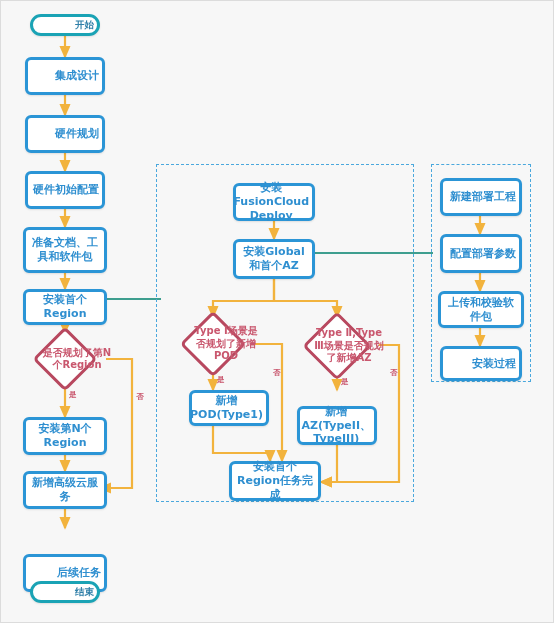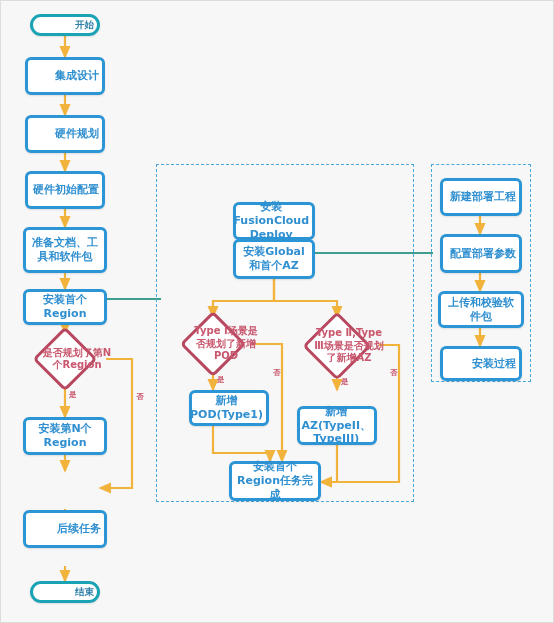--- a/index.html
+++ b/index.html
@@ -185,30 +185,33 @@
     <span style="width:74px;">是否规划了第N个Region</span>
   </div>
 
   <div class="elabel" style="left:68px; top:390px;">是</div>
   <div class="elabel vert" style="left:135px; top:386px;">否</div>
 
   <div class="node proc" style="left:22px; top:416px; width:84px; height:38px;">
     <span>安装第N个Region</span>
   </div>
 
-
-  <div class="node proc" style="left:22px; top:509px; width:84px; height:38px;">
+  <div class="node proc" style="left:22px; top:470px; width:84px; height:38px;">
+    <span>新增高级云服务</span>
+  </div>
+
+  <div class="node proc" style="left:22px; top:553px; width:84px; height:38px;">
     <span>后续任务</span>
   </div>
 
   <div class="node term" style="left:29px; top:580px; width:70px; height:22px;">
     <span>结束</span>
   </div>
 
-  <div class="node proc" style="left:232px; top:182px; width:82px; height:38px;margin-top:19px;">
+  <div class="node proc" style="left:232px; top:182px; width:82px; height:38px;">
     <span>安装FusionCloud Deploy</span>
   </div>
 
   <div class="node proc" style="left:232px; top:238px; width:82px; height:40px;">
     <span>安装Global和首个AZ</span>
   </div>
 
   <div class="node dec" style="left:160px; top:316px; width:104px; height:54px;">
     <div class="dia" style="width:41px;height:41px;"></div>
     <span style="width:72px;">Type Ⅰ场景是否规划了新增POD</span>

